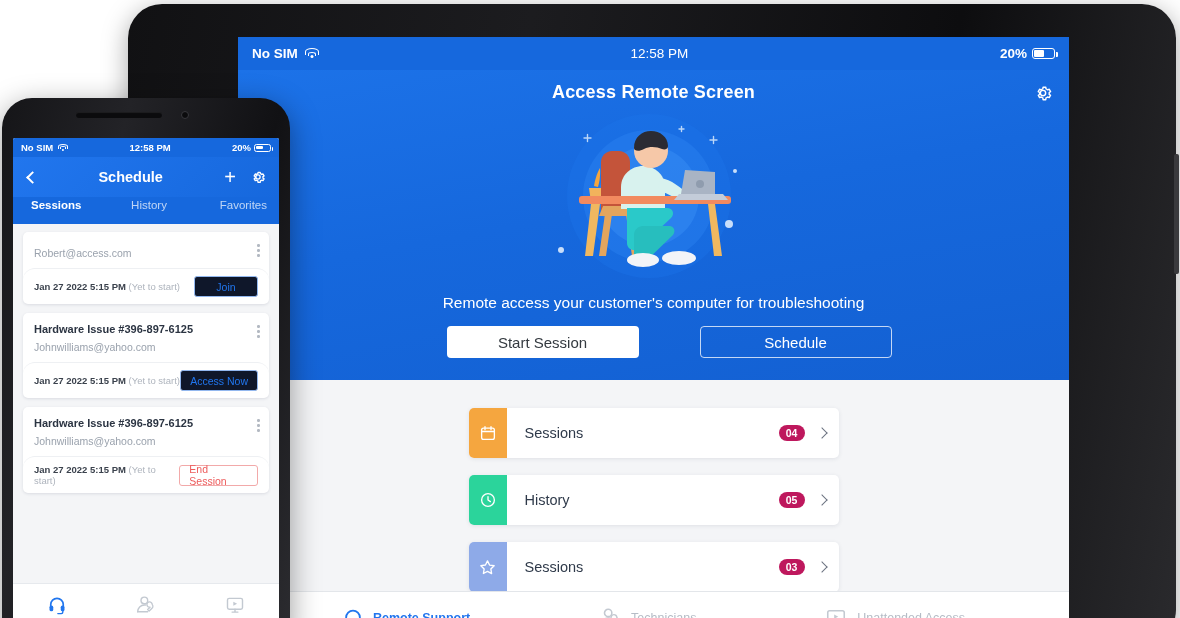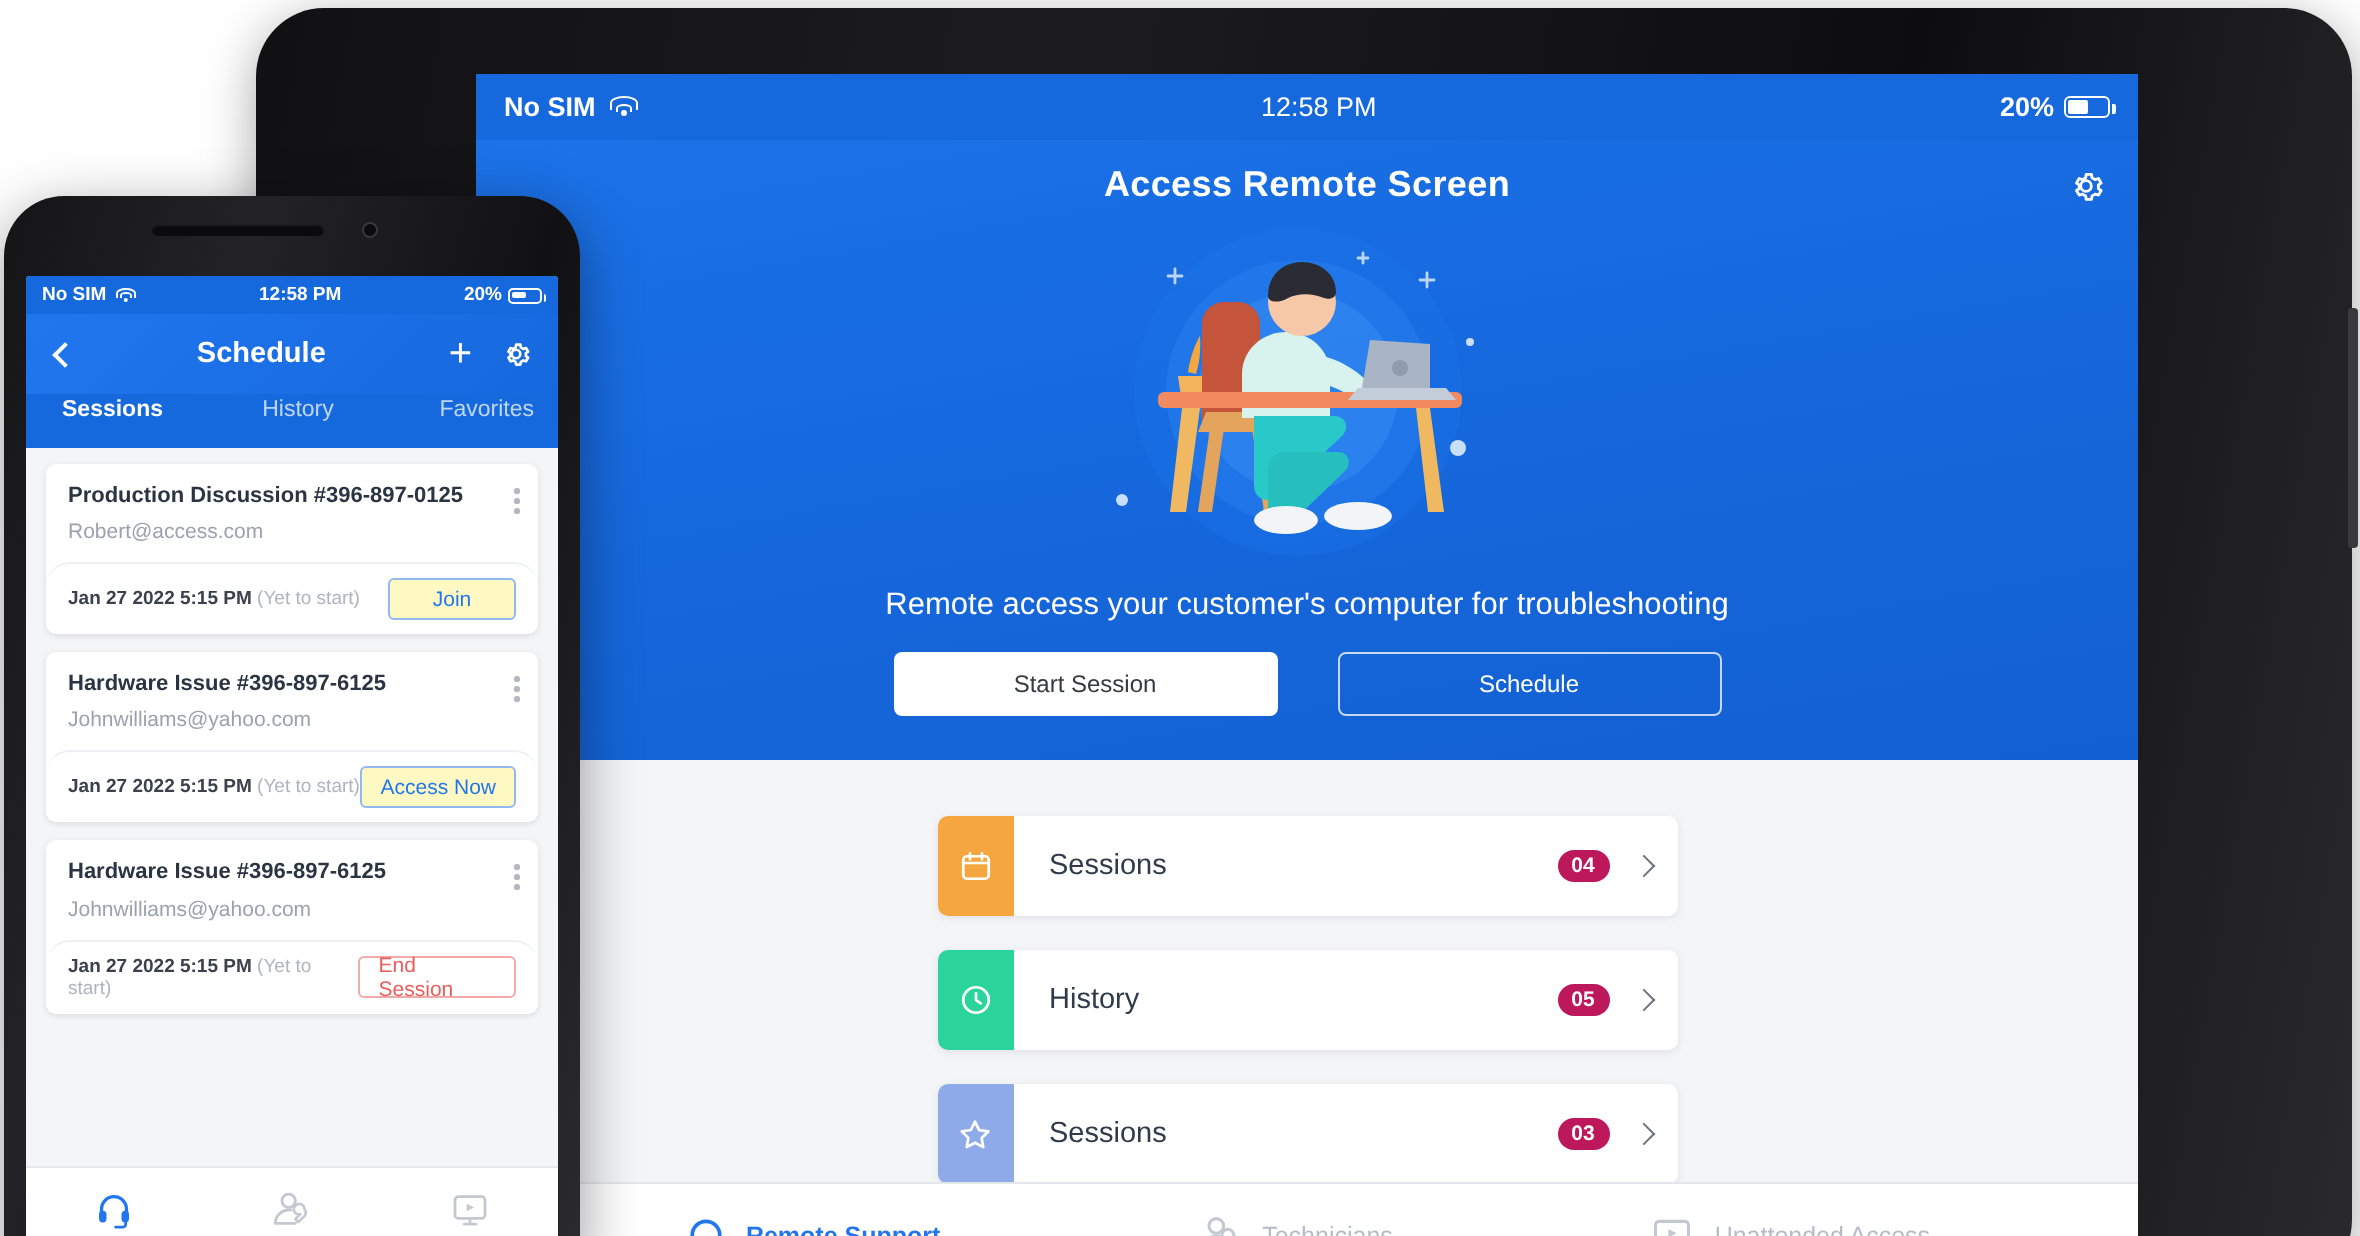--- a/index.html
+++ b/index.html
@@ -56,21 +56,21 @@
   }
   .t-hero-top { display:flex; align-items:center; padding:12px 16px 2px; }
   .t-hero-title { flex:1; text-align:center; color:#fff; font-size:18px; font-weight:bold; letter-spacing:.2px;}
   .gear { width:20px; height:20px; }
 
   .illus-wrap { height:185px; display:flex; align-items:center; justify-content:center; }
   .t-subtitle { text-align:center; color:#fff; font-size:15.5px; margin:4px 0 14px; font-weight:normal;}
   .t-btns { display:flex; justify-content:center; gap:30px; }
   .t-btn {
     width:192px; height:32px; border-radius:4px; display:flex; align-items:center;
-    justify-content:center; font-size:12px; cursor:pointer;
+    justify-content:center; font-size:15px; cursor:pointer;margin-left:31px;
   }
   .t-btn.primary { background:#fff; color:#343a40; font-weight:normal;}
   .t-btn.ghost { background:transparent; color:#fff; border:1px solid rgba(255,255,255,.75); }
 
   
   .t-list { padding:28px 0 0; background:#f4f5f7; min-height:185px;}
   .t-row {
     width:370px; margin:0 auto 17px; height:50px; background:#fff; border-radius:5px;
     display:flex; align-items:center; box-shadow:0 1px 4px rgba(40,50,80,.10); overflow:hidden;
     cursor:pointer;
@@ -160,21 +160,21 @@
   .p-kebab span{ display:block; width:2.6px; height:2.6px; border-radius:50%; background:#b3b9c2; margin-bottom:2.4px;}
   .p-card-bot {
     border-top:1px solid #eef0f3; padding:7px 11px; display:flex; align-items:center; justify-content:space-between;border-radius:12px;
   }
   .p-time { font-size:9.5px; color:#3b424d; font-weight:bold;}
   .p-time em { font-style:normal; color:#aeb4bd; font-weight:normal;}
   .p-act {
     min-width:64px; height:21px; border-radius:3px; display:flex; align-items:center; justify-content:center;
     font-size:10.5px; cursor:pointer; padding:0 9px;
   }
-  .p-act.blue{ border:1px solid #93b8ef; color:#2176EE; background:#fef9c3;}
+  .p-act.blue{ border:1px solid #93b8ef; color:#2176EE; background:#0f172a;}
   .p-act.red { border:1px solid #f2a9a9; color:#ED5B5B; background:#fff;}
 
   .p-nav {
     position:absolute; left:0; right:0; bottom:0; height:55px; background:#fff;
     border-top:1px solid #e6e9ed; display:flex; align-items:center;
   }
   .p-nav-item{ flex:1; display:flex; flex-direction:column; align-items:center; gap:3px; cursor:pointer;}
   .p-nav-item .lbl{ font-size:8.5px; color:#b5bcc6;}
   .p-nav-item.active .lbl{ color:#2176EE; font-weight:bold;}
 </style>
@@ -378,21 +378,20 @@
       <div class="p-tabs">
         <div class="p-tab active">Sessions</div>
         <div class="p-tab">History</div>
         <div class="p-tab">Favorites</div>
       </div>
 
       <div class="p-body">
 
         <div class="p-card">
           <div class="p-card-top">
-            <div class="p-card-title">Production Discussion #396-897-0125</div>
             <div class="p-card-sub">Robert@access.com</div>
             <div class="p-kebab">
                 <span></span>
                 <span></span>
                 <span></span>
               </div>
           </div>
           <div class="p-card-bot">
             <div class="p-time">
               <span>Jan 27 2022 5:15 PM</span>

